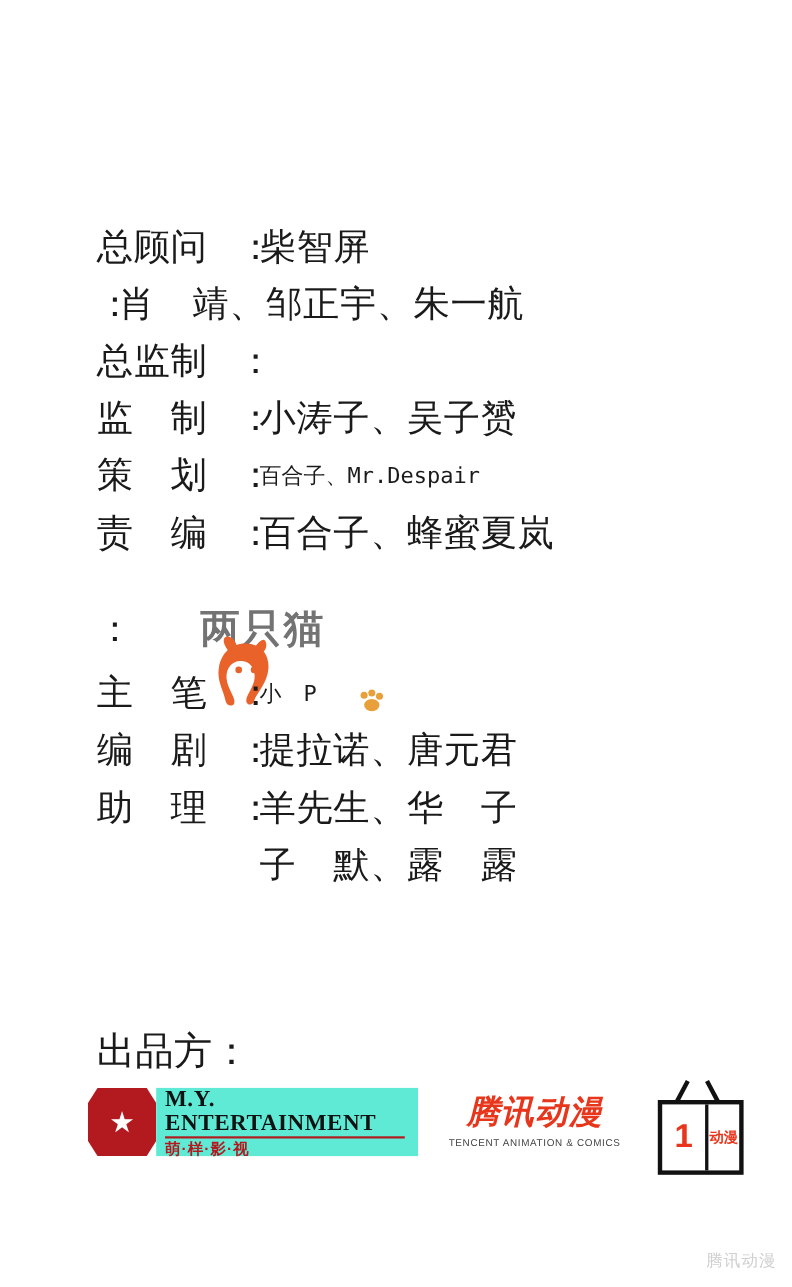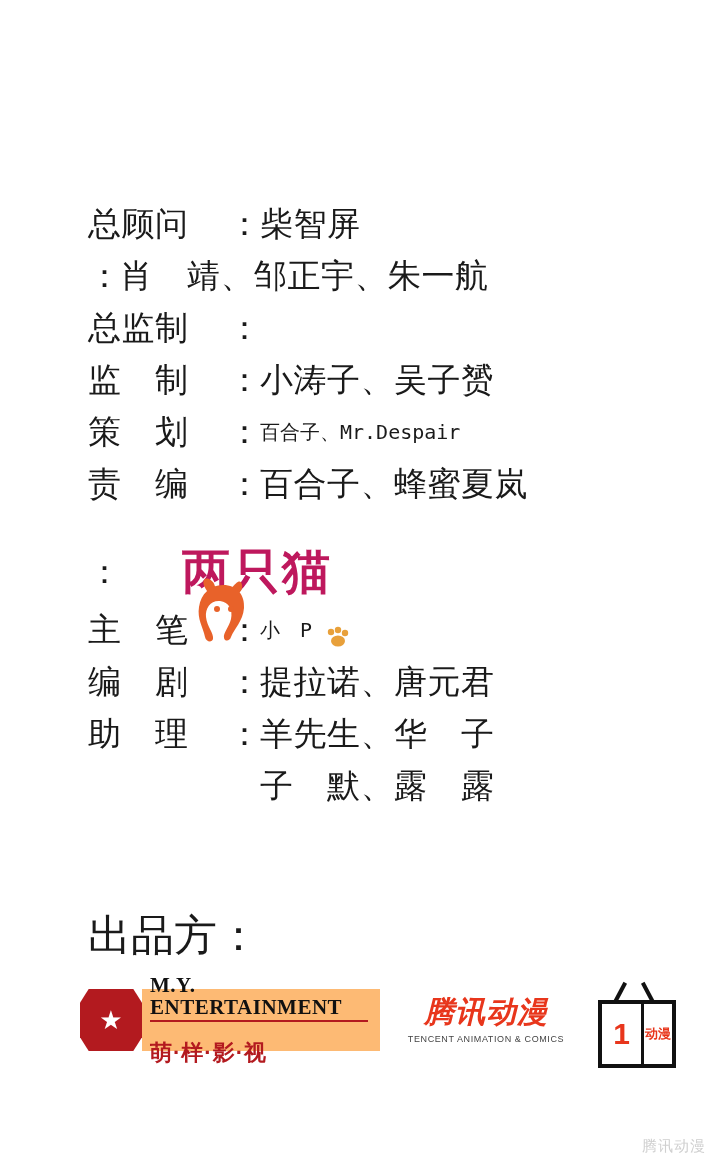--- a/index.html
+++ b/index.html
@@ -29,21 +29,20 @@
     width: 610px;
   }
   .credit-row {
     display: flex;
     align-items: flex-start;
     font-size: 33px;
     line-height: 48px;
     letter-spacing: 0.5px;
     white-space: pre;
     margin-bottom: 4px;
-    gap: 12px;
   }
   .credit-label {
     width: 128px;
     flex: none;
     display: inline-block;
   }
   .credit-colon {
     width: 20px;
     flex: none;
   }
@@ -73,23 +72,23 @@
     align-items: center;
     height: 72px;
   }
   .cat-mark {
     position: relative;
     width: 74px;
     height: 70px;
     flex: none;
   }
   .logo-text {
-    font-size: 48px;
-    font-weight: bold;
-    color: #be185d;
+    font-size: 36px;
+    font-weight: bold;
+    color: #737373;
     letter-spacing: 2px;
     margin-left: -6px;
     line-height: 1;
   }
   .paw {
     position: absolute;
     left: 138px;
     bottom: 6px;
     width: 26px;
     height: 22px;
@@ -100,22 +99,22 @@
     position: absolute;
     left: 88px;
     top: 606px;
     width: 610px;
   }
 
   
   .publisher-title {
     position: absolute;
     left: 88px;
-    top: 907px;
-    font-size: 43px;
+    top: 932px;
+    font-size: 35px;
     white-space: pre;
   }
 
   .logos {
     position: absolute;
     left: 80px;
     top: 978px;
     display: flex;
     align-items: center;
     gap: 18px;
@@ -141,43 +140,43 @@
     align-items: center;
     justify-content: center;
   }
   .my-star {
     color: #ffffff;
     font-size: 26px;
     line-height: 1;
   }
   .my-text {
     flex: 1;
-    background: #fdba74;
+    background: #5eead4;
     display: flex;
     flex-direction: column;
     justify-content: center;
     padding-left: 8px;
   }
   .my-en {
     font-family: "Liberation Serif", serif;
     font-weight: bold;
     font-size: 21px;
     letter-spacing: 0.5px;
     color: #111111;
     line-height: 1.05;
   }
   .my-cn {
     font-weight: bold;
-    font-size: 22px;
+    font-size: 14px;
     letter-spacing: 1px;
     color: #b31a1f;
     line-height: 1.2;
     border-top: 2px solid #b31a1f;
     margin-top: 2px;
-    padding-top: 18px;
+    padding-top: 1px;
     width: 218px;
   }
 
   
   .logo-tac {
     width: 176px;
     display: flex;
     flex-direction: column;
     align-items: center;
     justify-content: center;

